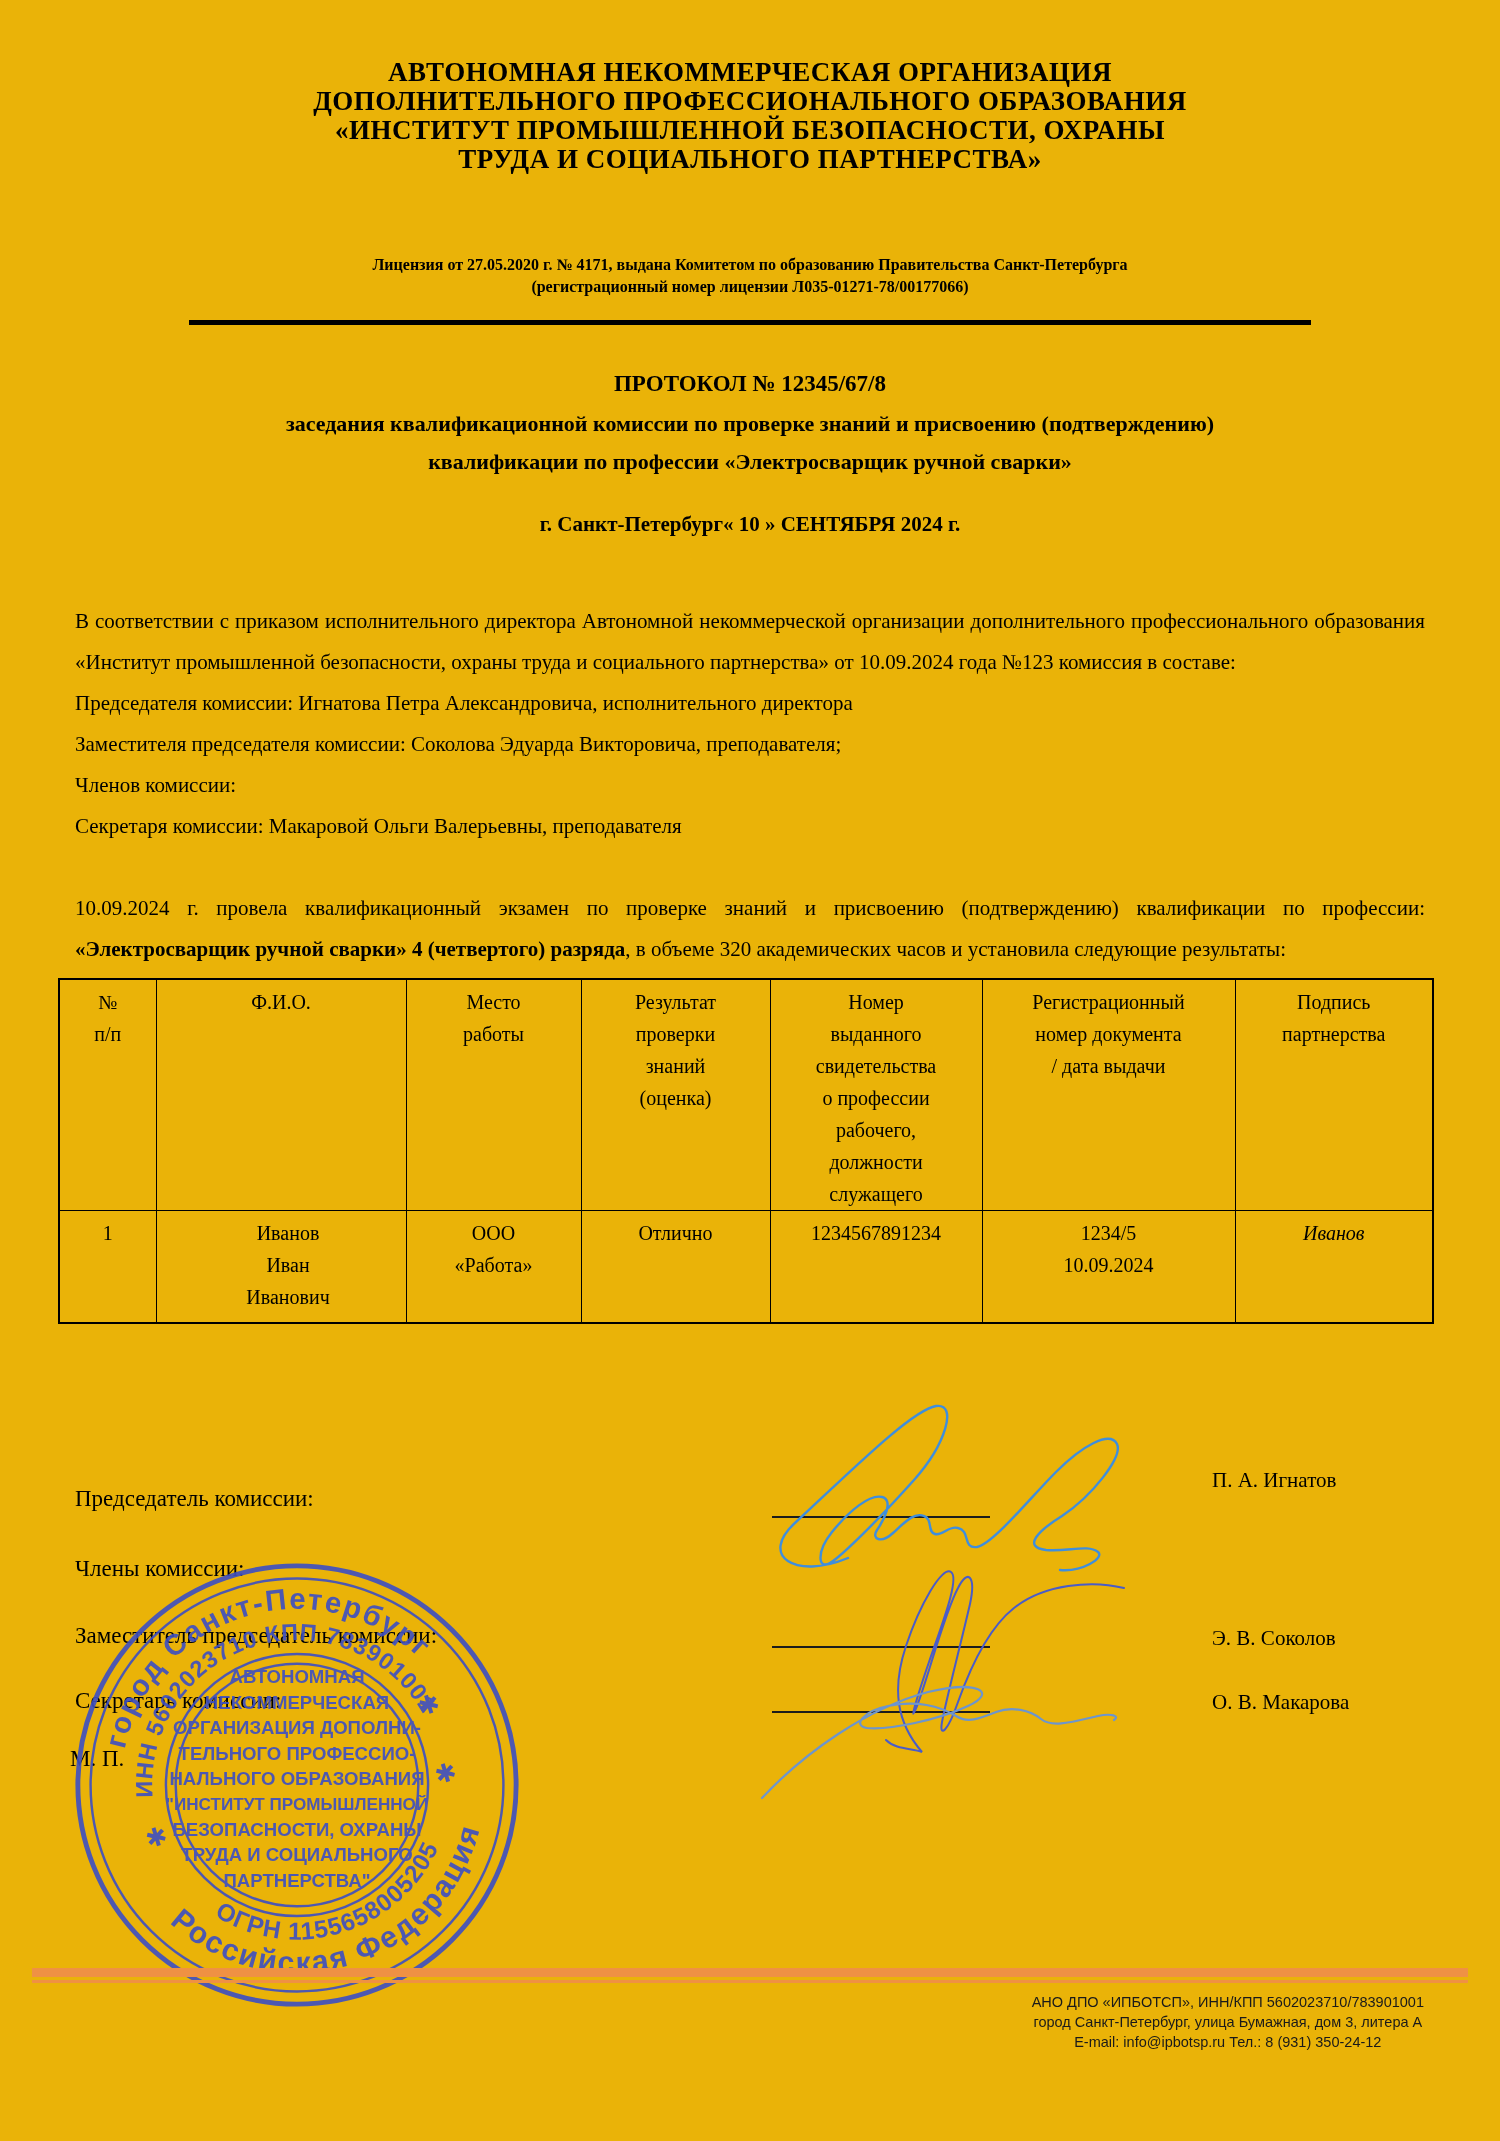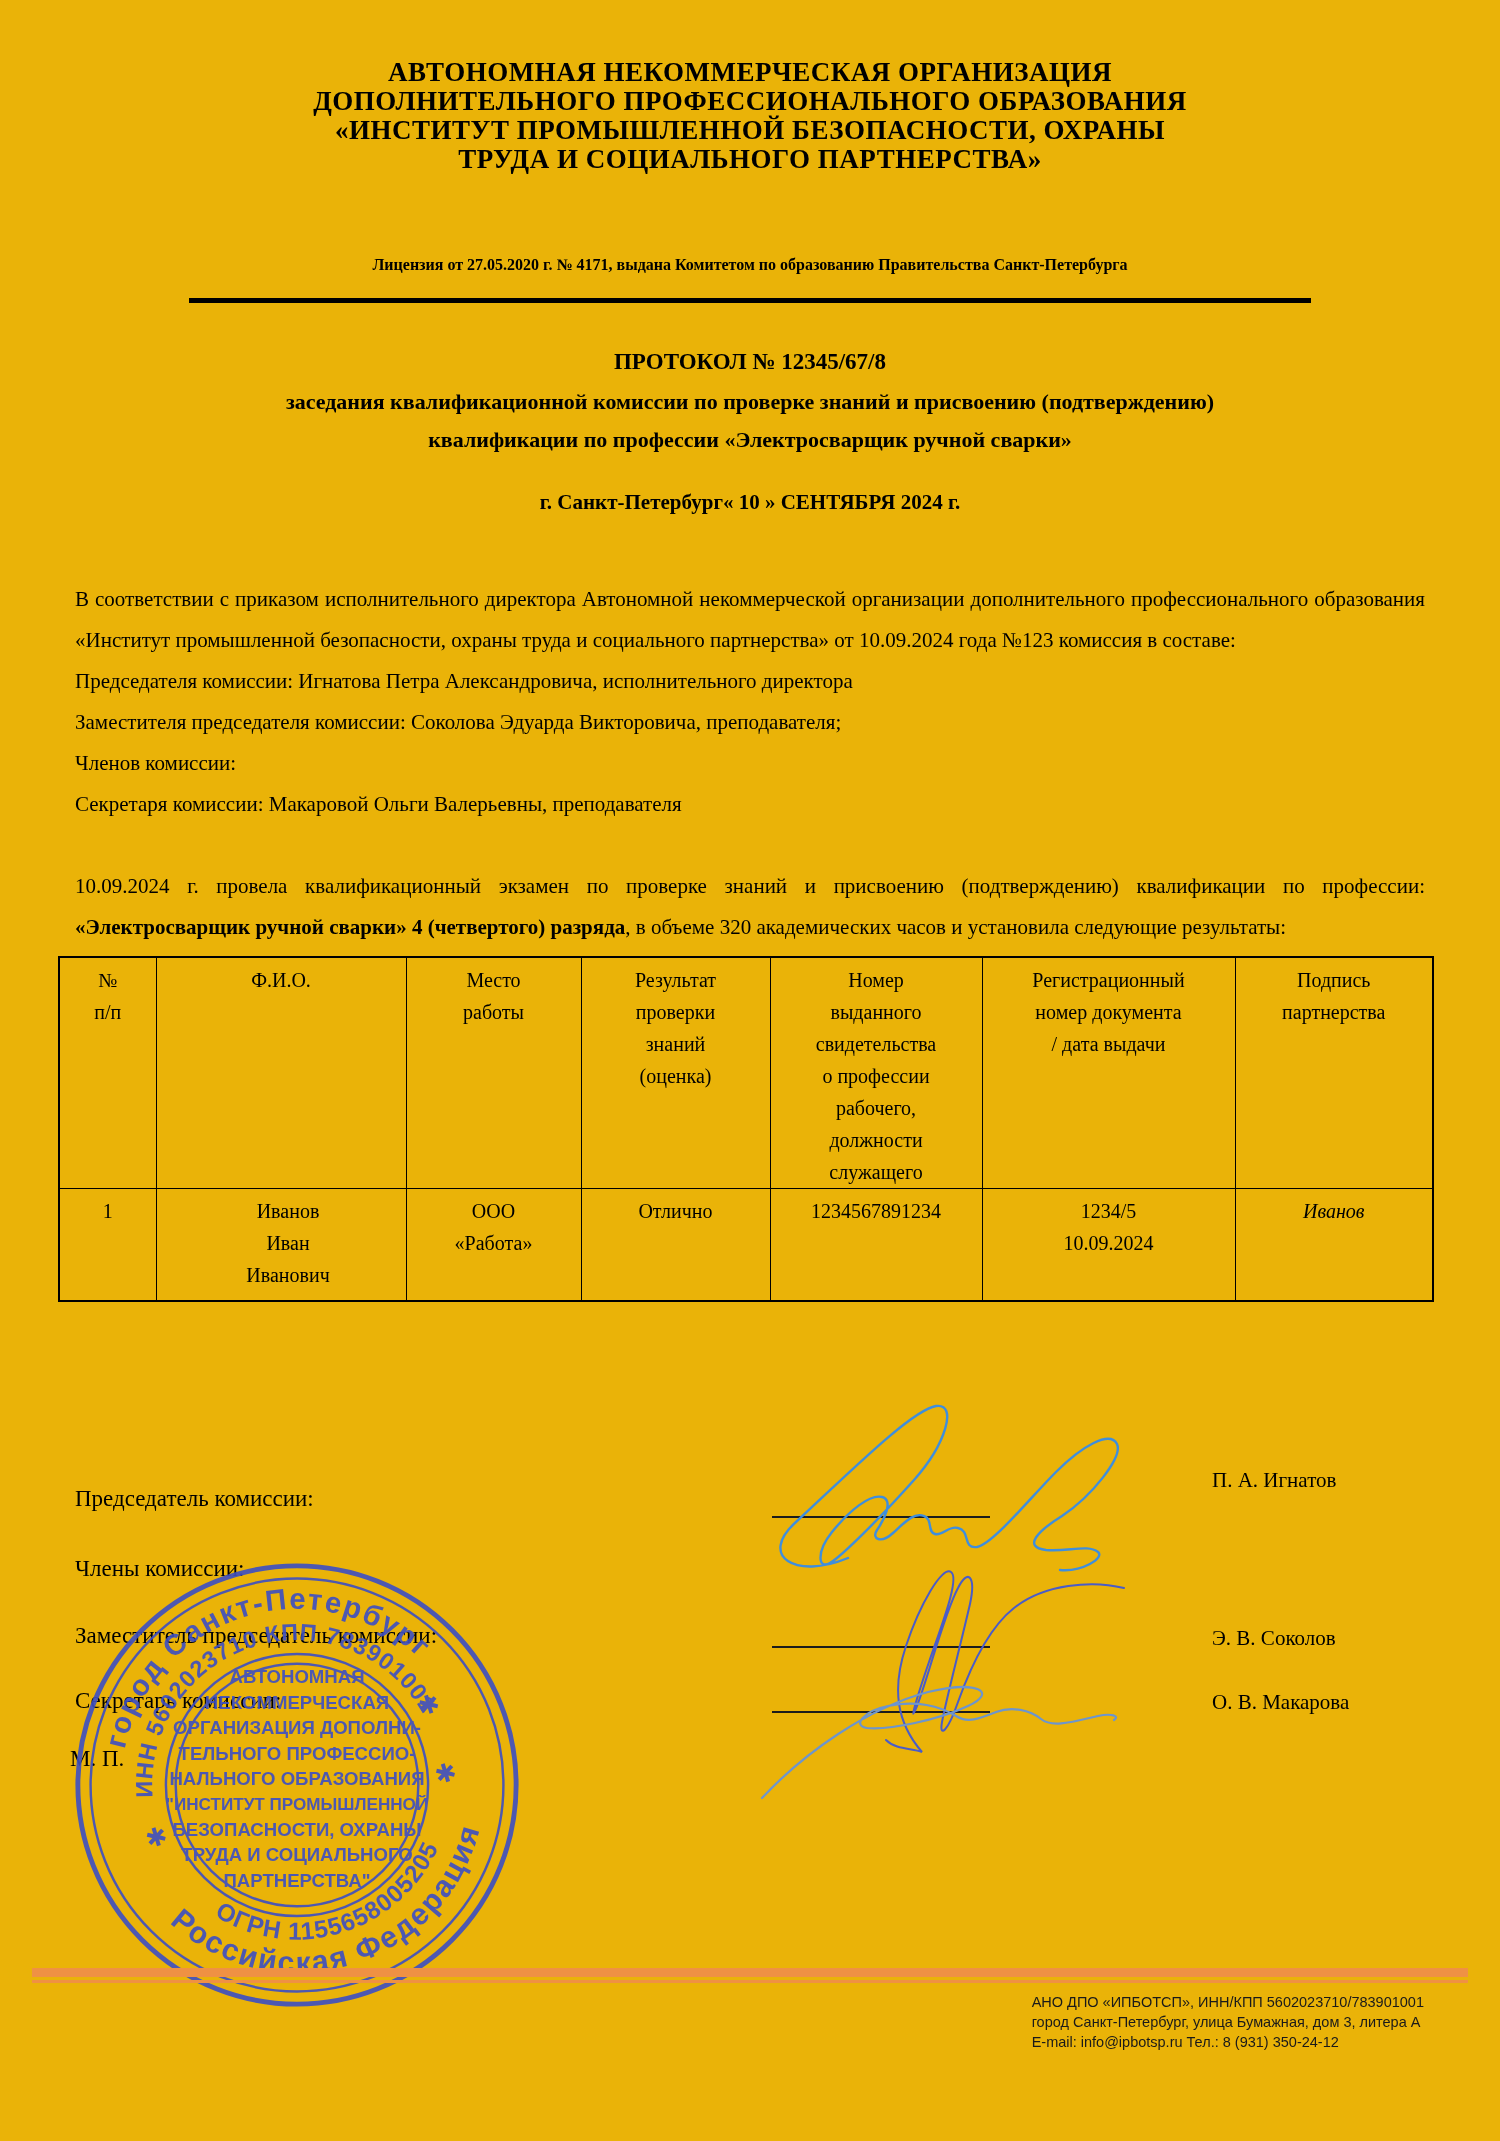--- a/index.html
+++ b/index.html
@@ -43,38 +43,39 @@
   .sig-label { position:absolute; left:75px; font-size:23px; white-space:nowrap; }
   .sig-name  { position:absolute; left:1212px; font-size:21px; white-space:nowrap; }
   .sig-rule  { position:absolute; left:772px; width:218px; height:2px; background:#1c1c1c; }
   .mp-label  { position:absolute; left:70px; top:326px; font-size:23px; }
   .ink-svg   { position:absolute; left:700px; top:-20px; width:480px; height:430px; }
   .stamp-svg { position:absolute; left:72px; top:140px; width:450px; height:450px; opacity:.9; }
   
   .footer-band { position:absolute; left:32px; right:32px; top:548px; }
   .band-thick { height:9px; }
   .band-thin  { height:3px; margin-top:3px; }
-  .footer-text { position:absolute; right:76px; top:572px; text-align:left;
+  .footer-text { position:absolute; right:76px; top:572px; text-align:center;
                  font-family:"Liberation Sans","DejaVu Sans",sans-serif;
                  font-size:14.5px; line-height:20px; color:#1a1a1a; }
 </style>
 </head>
 <body>
 
 <div class="page">
 
   <div class="org-header">
     <div>АВТОНОМНАЯ НЕКОММЕРЧЕСКАЯ ОРГАНИЗАЦИЯ</div>
     <div>ДОПОЛНИТЕЛЬНОГО ПРОФЕССИОНАЛЬНОГО ОБРАЗОВАНИЯ</div>
     <div>«ИНСТИТУТ ПРОМЫШЛЕННОЙ БЕЗОПАСНОСТИ, ОХРАНЫ</div>
     <div>ТРУДА И СОЦИАЛЬНОГО ПАРТНЕРСТВА»</div>
   </div>
 
   <div class="license">
     <div>Лицензия от 27.05.2020 г. № 4171, выдана Комитетом по образованию Правительства Санкт-Петербурга</div>
+    <div>(регистрационный номер лицензии Л035-01271-78/00177066)</div>
   </div>
 
   <div class="rule"></div>
 
   <div class="protocol-title">ПРОТОКОЛ № 12345/67/8</div>
   <div class="protocol-subtitle">
     <div>заседания квалификационной комиссии по проверке знаний и присвоению (подтверждению)</div>
     <div>квалификации по профессии «Электросварщик ручной сварки»</div>
   </div>
 

